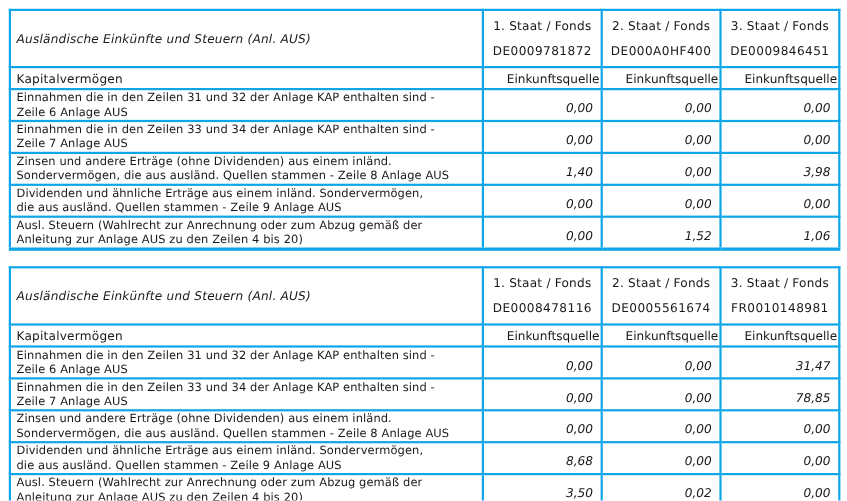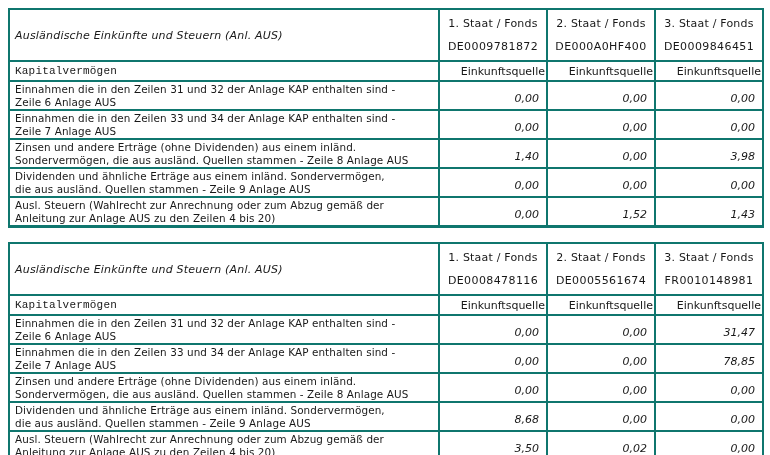--- a/index.html
+++ b/index.html
@@ -17,21 +17,21 @@
   .page {
     padding: 8px 8px 0 8px;
   }
   table.aus {
     border-collapse: collapse;
     width: 754px;
     table-layout: fixed;
     margin-bottom: 14px;
   }
   table.aus td {
-    border: 2px solid #0f766e;
+    border: 2px solid #0ea5e9;
     overflow: hidden;
   }
   table.aus tr:last-child td {
     border-bottom-width: 3px;
   }
   col.c-label { width: 430px; }
   col.c-val   { width: 108px; }
 
   tr.title-row { height: 52px; }
   td.title-cell {
@@ -49,21 +49,20 @@
   }
   .head-line { margin-bottom: 10px; letter-spacing: 0.2px; }
   .isin-line { letter-spacing: 0.4px; }
 
   tr.sub-row { height: 20px; }
   td.section-cell {
     padding-left: 5px;
     font-size: 11px;
     vertical-align: middle;
     letter-spacing: 0.2px;
-    font-family: Liberation Mono, monospace;
   }
   td.source-cell {
     text-align: right;
     font-size: 11px;
     vertical-align: middle;
   }
 
   tr.data-row { height: 27px; }
   td.label-cell {
     padding: 1px 2px 1px 5px;
@@ -142,21 +141,21 @@
 die aus ausländ. Quellen stammen - Zeile 9 Anlage AUS</td>
         <td class="value-cell">0,00</td>
         <td class="value-cell">0,00</td>
         <td class="value-cell">0,00</td>
       </tr>
       <tr class="data-row">
         <td class="label-cell">Ausl. Steuern (Wahlrecht zur Anrechnung oder zum Abzug gemäß der
 Anleitung zur Anlage AUS zu den Zeilen 4 bis 20)</td>
         <td class="value-cell">0,00</td>
         <td class="value-cell">1,52</td>
-        <td class="value-cell">1,43</td>
+        <td class="value-cell">1,06</td>
       </tr>
     </tbody>
   </table>
 
   <table class="aus">
     <colgroup>
       <col class="c-label">
         <col class="c-val">
         <col class="c-val">
         <col class="c-val">

